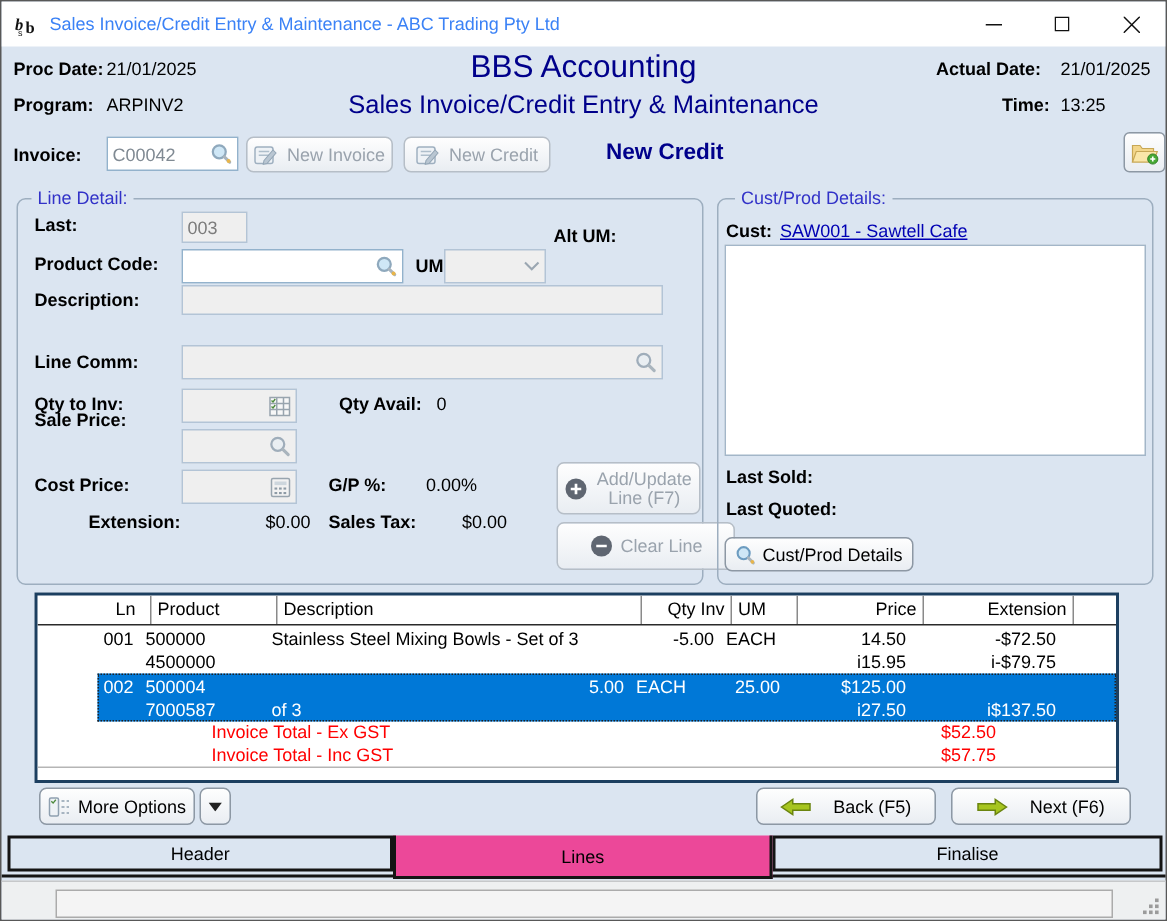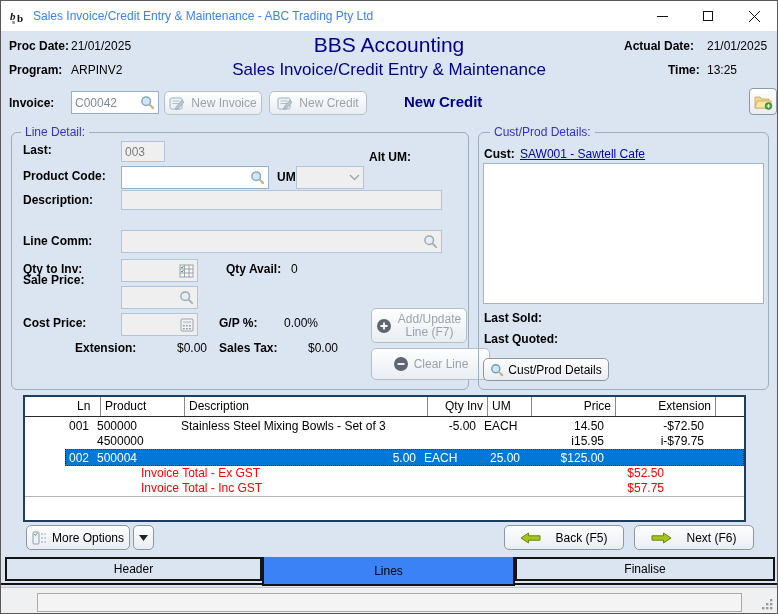--- a/index.html
+++ b/index.html
@@ -44,21 +44,21 @@
   .hcell.last { border-right:none; }
   .thead { border-bottom:1px solid #2a2a2a;padding-left:48px; }
   .c { padding:0 4px; line-height:15px; white-space:nowrap; overflow:hidden; }
   .num { text-align:right; }
   .rowgroup { padding-top:2px;margin-left:40px; }
   .sel { background:#0078d7; color:#fff; outline:1px dotted #222; outline-offset:-1px; }
   .totals { color:#ff0000; border-bottom:1px solid #b5b5b5; }
   
   .tab { position:absolute; background:#dbe5f1; border:2px solid #141414; font-size:12px;
     display:flex; align-items:center; justify-content:center; color:#000; }
-  .tab.active { border-top:none; background:#3b82f6; z-index:3; }
+  .tab.active { border-top:none; background:#ec4899; z-index:3; }
   .striplines { position:absolute; left:0; width:778px; top:582px; height:2px; background:#141414; z-index:1; }
   
   .statusbar { position:absolute; left:0; top:586px; width:778px; height:28px; background:#eef0f1; border-top:1px solid #c6c8ca; }
   .statuspanel { position:absolute; left:36px; top:5px; width:705px; height:19px; background:#f4f4f4; border:1px solid #ababab; }
   .grip { position:absolute; right:5px; bottom:4px; }
   svg { display:block; }
 </style>
 </head>
 <body>
 
@@ -237,21 +237,21 @@
             <rect x="3" y="10" width="1.8" height="1.4"></rect>
             <rect x="6" y="10" width="1.8" height="1.4"></rect>
             <rect x="9" y="10" width="1.8" height="1.4"></rect>
           </g>
         </svg>
     </span>
   </div>
   <span class="lbl" style="left:218px; top:315px;">G/P %:</span>
   <span class="val" style="left:283px; top:315px;">0.00%</span>
 
-  <span class="lbl" style="left:38px; top:340px;padding-left:36px;">Extension:</span>
+  <span class="lbl" style="left:22px; top:340px;padding-left:36px;">Extension:</span>
   <span class="val" style="left:150px; top:340px; width:56px; text-align:right;">$0.00</span>
   <span class="lbl" style="left:218px; top:340px;">Sales Tax:</span>
   <span class="val" style="left:295px; top:340px; width:42px; text-align:right;">$0.00</span>
 
   <div class="btn disabled" style="left:370px; top:307px; width:96px; height:35px; gap:5px; padding:0 4px;">
     <span>
       <svg width="16" height="16" viewBox="0 0 16 16">
           <circle cx="8" cy="8" r="7" fill="#5f6671"></circle>
           <path d="M8 4.5 v7 M4.5 8 h7" stroke="#fff" stroke-width="1.8"></path>
         </svg>
@@ -324,20 +324,29 @@
     </div>
 
     <div class="rowgroup sel">
       <div class="rowgrid">
         <div class="c">002</div>
         <div class="c">500004</div>
         <div class="c num">5.00</div>
         <div class="c">EACH</div>
         <div class="c num">25.00</div>
         <div class="c num">$125.00</div>
+      </div>
+      <div class="rowgrid">
+        <div class="c"></div>
+        <div class="c">7000587</div>
+        <div class="c">of 3</div>
+        <div class="c"></div>
+          <div class="c"></div>
+        <div class="c num">i27.50</div>
+        <div class="c num">i$137.50</div>
       </div>
     </div>
 
     <div class="totals">
       <div class="rowgrid" style="width:643px;">
         <div class="c"></div>
           <div class="c"></div>
         <div class="c">Invoice Total - Ex GST</div>
         <div class="c"></div>
           <div class="c"></div>

